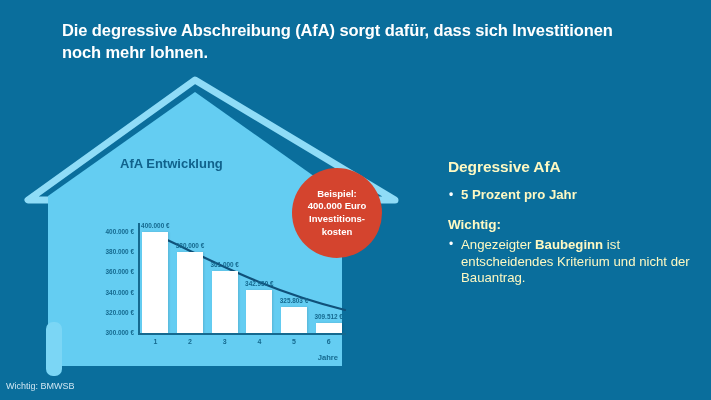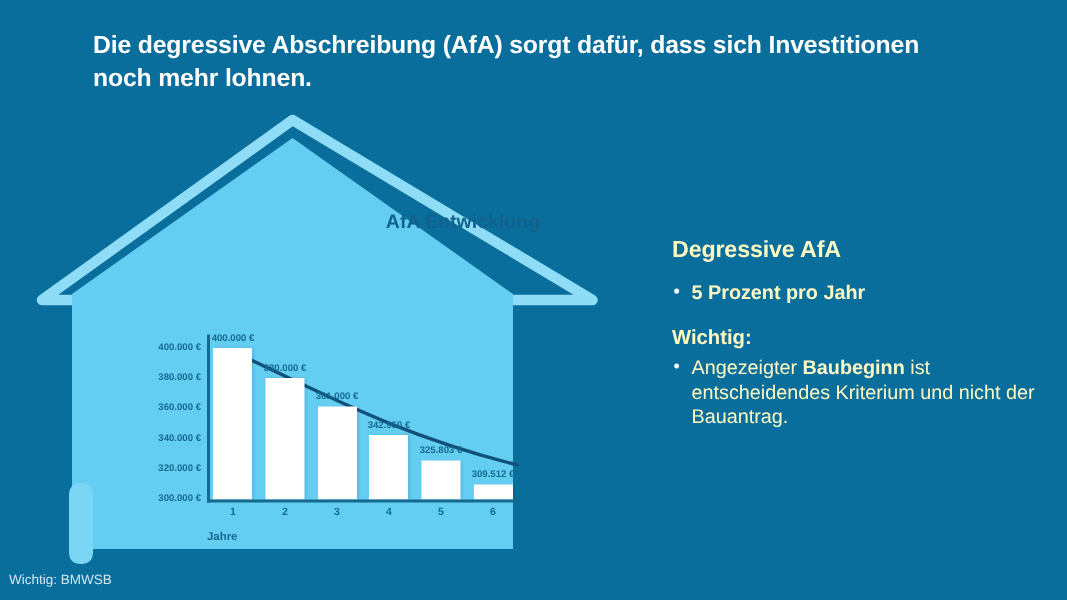--- a/index.html
+++ b/index.html
@@ -15,21 +15,21 @@
   .headline{
     position:absolute;left:62px;top:20px;width:590px;
     color:#ffffff;font-size:16.5px;line-height:1.32;font-weight:bold;
     letter-spacing:-0.1px;
   }
 
   
   .house-svg{position:absolute;left:0;top:0;width:711px;height:400px;}
 
   .afa-title{
-    position:absolute;left:120px;top:140px;width:240px;text-align:right;
+    position:absolute;left:120px;top:156px;width:240px;text-align:left;
     color:#10628c;font-size:13px;font-weight:bold;
   }
 
   
   .badge{
     position:absolute;left:292px;top:168px;width:90px;height:90px;
     border-radius:50%;background:#d4442e;
     display:flex;align-items:center;justify-content:center;
   }
   .badge-txt{
@@ -45,21 +45,21 @@
   }
   .ytick{
     position:absolute;width:56px;text-align:right;left:0;
     color:#15698f;font-size:6.4px;font-weight:bold;
   }
   .xtick{
     position:absolute;width:30px;text-align:center;
     color:#15698f;font-size:7px;font-weight:bold;top:133px;
   }
   .axis-xlabel{
-    position:absolute;left:60px;top:148px;width:200px;text-align:left;
+    position:absolute;left:60px;top:148px;width:200px;text-align:right;
     color:#15698f;font-size:7.6px;font-weight:bold;
   }
   .bar{
     position:absolute;bottom:42px;width:26px;background:#ffffff;
     box-shadow:1px 0 2px rgba(0,0,0,.12);
   }
   .barval{
     position:absolute;width:60px;text-align:center;
     color:#15698f;font-size:6.4px;font-weight:bold;
   }
@@ -104,20 +104,28 @@
 
     <rect x="48" y="196" width="294" height="170" fill="#64cdf2"></rect>
 
     <rect x="46" y="322" width="16" height="54" rx="7" fill="#7bd6f5"></rect>
 
     <path d="M 163 238 C 215 262, 265 290, 345 310" fill="none" stroke="#10517a" stroke-width="2.2" stroke-linecap="round"></path>
   </svg>
 
   <div class="afa-title">AfA Entwicklung</div>
 
+  <div class="badge">
+    <div class="badge-txt">
+      <span>Beispiel:</span><br>
+      <span>400.000 Euro</span><br>
+      <span>Investitions-</span><br>
+      <span>kosten</span>
+    </div>
+  </div>
 
   <div class="chart">
     <div id="yticks">
         <div class="ytick" style="top: 23.0476px;">400.000 €</div>
         <div class="ytick" style="top: 43.2381px;">380.000 €</div>
         <div class="ytick" style="top: 63.4286px;">360.000 €</div>
         <div class="ytick" style="top: 83.619px;">340.000 €</div>
         <div class="ytick" style="top: 103.81px;">320.000 €</div>
         <div class="ytick" style="top: 124px;">300.000 €</div>
       </div>

